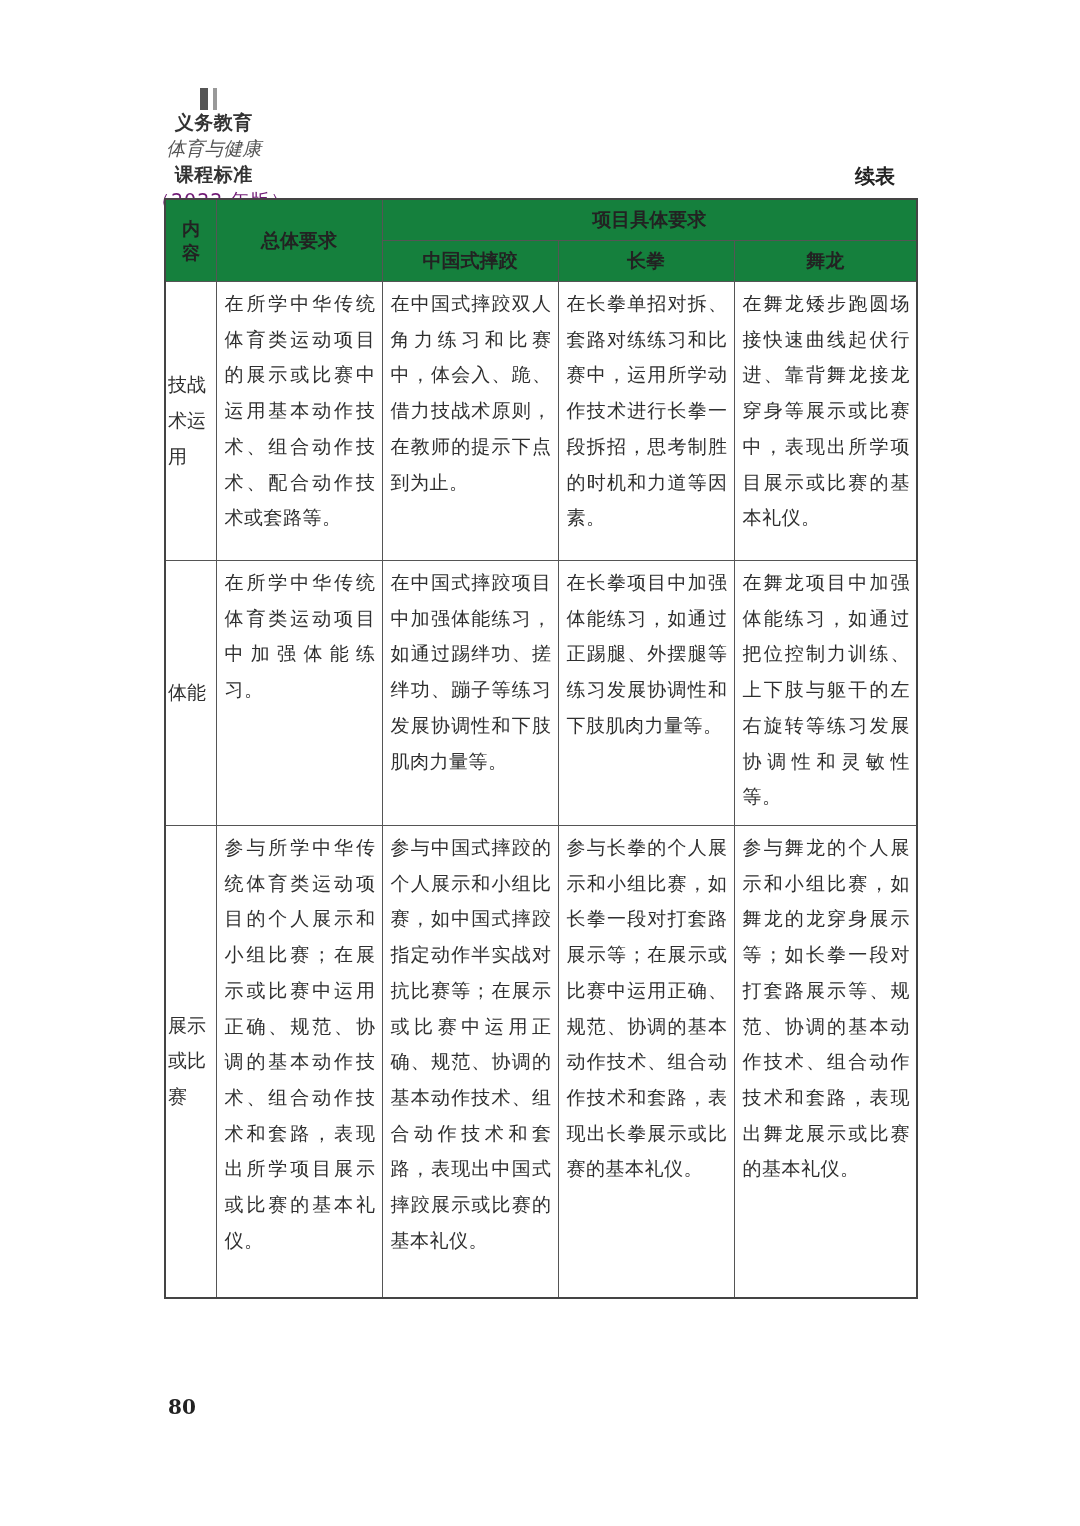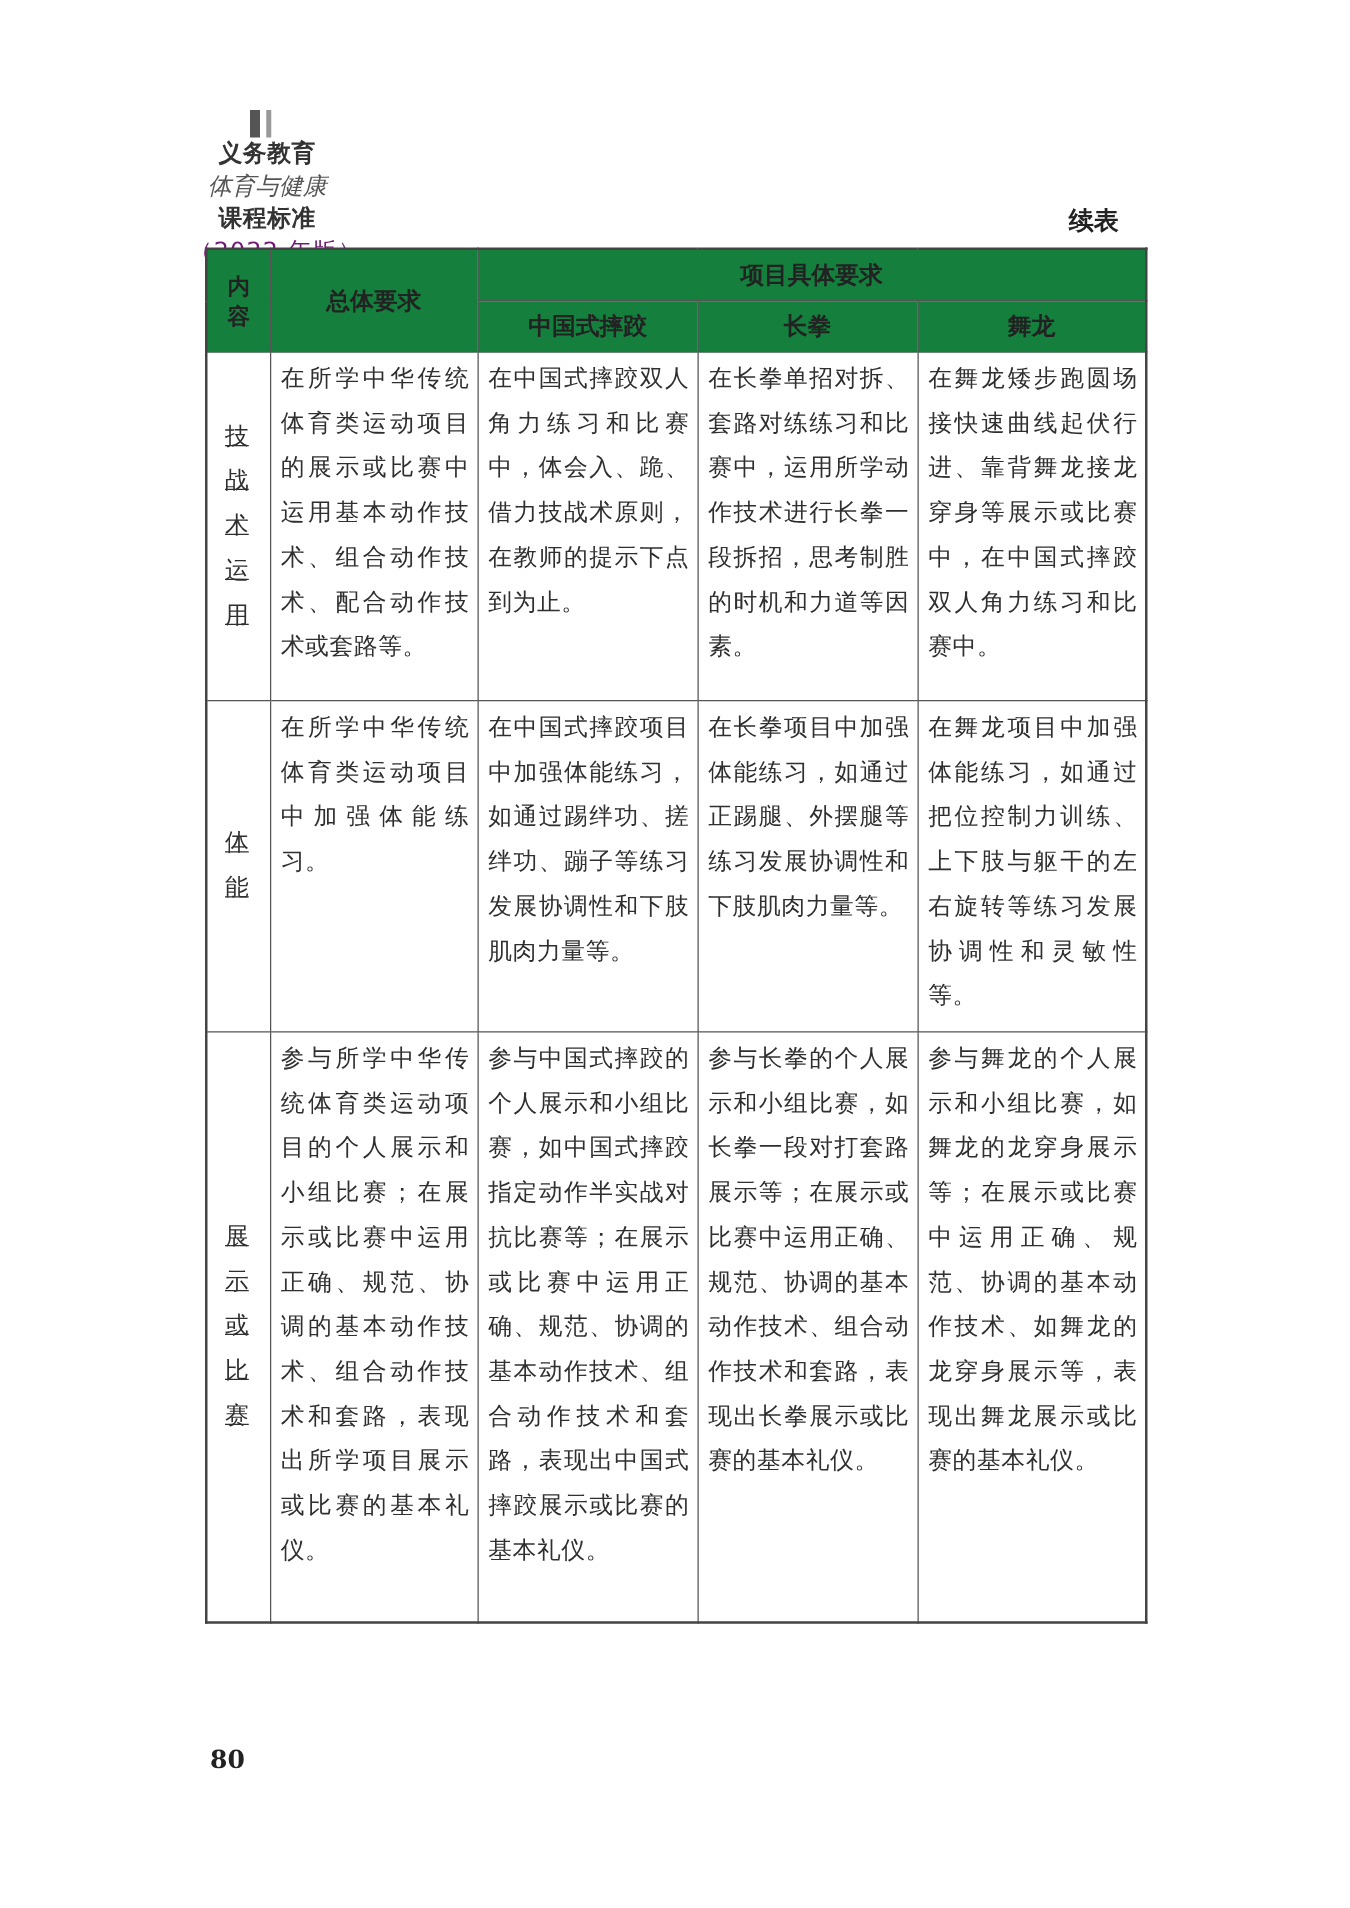--- a/index.html
+++ b/index.html
@@ -28,21 +28,21 @@
   }
   table.std th, table.std td { border: 1.5px solid #555; }
   table.std th {
     background: #15803d; font-weight: bold; font-size: 19px; height: 38px; text-align: center; color: #222;
   }
   table.std td {
     vertical-align: top; font-size: 19px; line-height: 35.7px; padding: 4px 6px 8px 8px;
     text-align: justify; color: #2f2f2f; letter-spacing: 0.5px;
   }
   table.std td.cat {
-    vertical-align: middle; padding: 0 14px; text-align: left; line-height: 35.7px; letter-spacing: 0; text-decoration: underline;
+    vertical-align: middle; padding: 0 2px; text-align: left; line-height: 35.7px; letter-spacing: 0;
   }
   .page-number {
     position: absolute; left: 168px; top: 1395px; font-size: 20px; font-weight: bold;
     font-family: "DejaVu Serif", serif; color: #222;
   }
 </style>
 </head>
 <body>
 
 <div class="running-header">
@@ -77,32 +77,32 @@
       <th>长拳</th>
       <th>舞龙</th>
     </tr>
   </thead>
   <tbody>
     <tr style="height:279px">
       <td class="cat">技战术运用</td>
       <td>在所学中华传统体育类运动项目的展示或比赛中运用基本动作技术、组合动作技术、配合动作技术或套路等。</td>
       <td>在中国式摔跤双人角力练习和比赛中，体会入、跪、借力技战术原则，在教师的提示下点到为止。</td>
       <td>在长拳单招对拆、套路对练练习和比赛中，运用所学动作技术进行长拳一段拆招，思考制胜的时机和力道等因素。</td>
-      <td>在舞龙矮步跑圆场接快速曲线起伏行进、靠背舞龙接龙穿身等展示或比赛中，在中国式摔跤双人角力练习和比赛中。</td>
+      <td>在舞龙矮步跑圆场接快速曲线起伏行进、靠背舞龙接龙穿身等展示或比赛中，表现出所学项目展示或比赛的基本礼仪。</td>
     </tr>
     <tr style="height:265px">
       <td class="cat">体能</td>
       <td>在所学中华传统体育类运动项目中加强体能练习。</td>
       <td>在中国式摔跤项目中加强体能练习，如通过踢绊功、搓绊功、蹦子等练习发展协调性和下肢肌肉力量等。</td>
       <td>在长拳项目中加强体能练习，如通过正踢腿、外摆腿等练习发展协调性和下肢肌肉力量等。</td>
       <td>在舞龙项目中加强体能练习，如通过把位控制力训练、上下肢与躯干的左右旋转等练习发展协调性和灵敏性等。</td>
     </tr>
     <tr style="height:472px">
       <td class="cat">展示或比赛</td>
       <td>参与所学中华传统体育类运动项目的个人展示和小组比赛；在展示或比赛中运用正确、规范、协调的基本动作技术、组合动作技术和套路，表现出所学项目展示或比赛的基本礼仪。</td>
       <td>参与中国式摔跤的个人展示和小组比赛，如中国式摔跤指定动作半实战对抗比赛等；在展示或比赛中运用正确、规范、协调的基本动作技术、组合动作技术和套路，表现出中国式摔跤展示或比赛的基本礼仪。</td>
       <td>参与长拳的个人展示和小组比赛，如长拳一段对打套路展示等；在展示或比赛中运用正确、规范、协调的基本动作技术、组合动作技术和套路，表现出长拳展示或比赛的基本礼仪。</td>
-      <td>参与舞龙的个人展示和小组比赛，如舞龙的龙穿身展示等；在展示或比赛中运用正确、规范、协调的基本动作技术、如舞龙的龙穿身展示等，表现出舞龙展示或比赛的基本礼仪。</td>
+      <td>参与舞龙的个人展示和小组比赛，如舞龙的龙穿身展示等；如长拳一段对打套路展示等、规范、协调的基本动作技术、组合动作技术和套路，表现出舞龙展示或比赛的基本礼仪。</td>
     </tr>
   </tbody>
 </table>
 
 <div class="page-number">80</div>
 
 </body></html>

